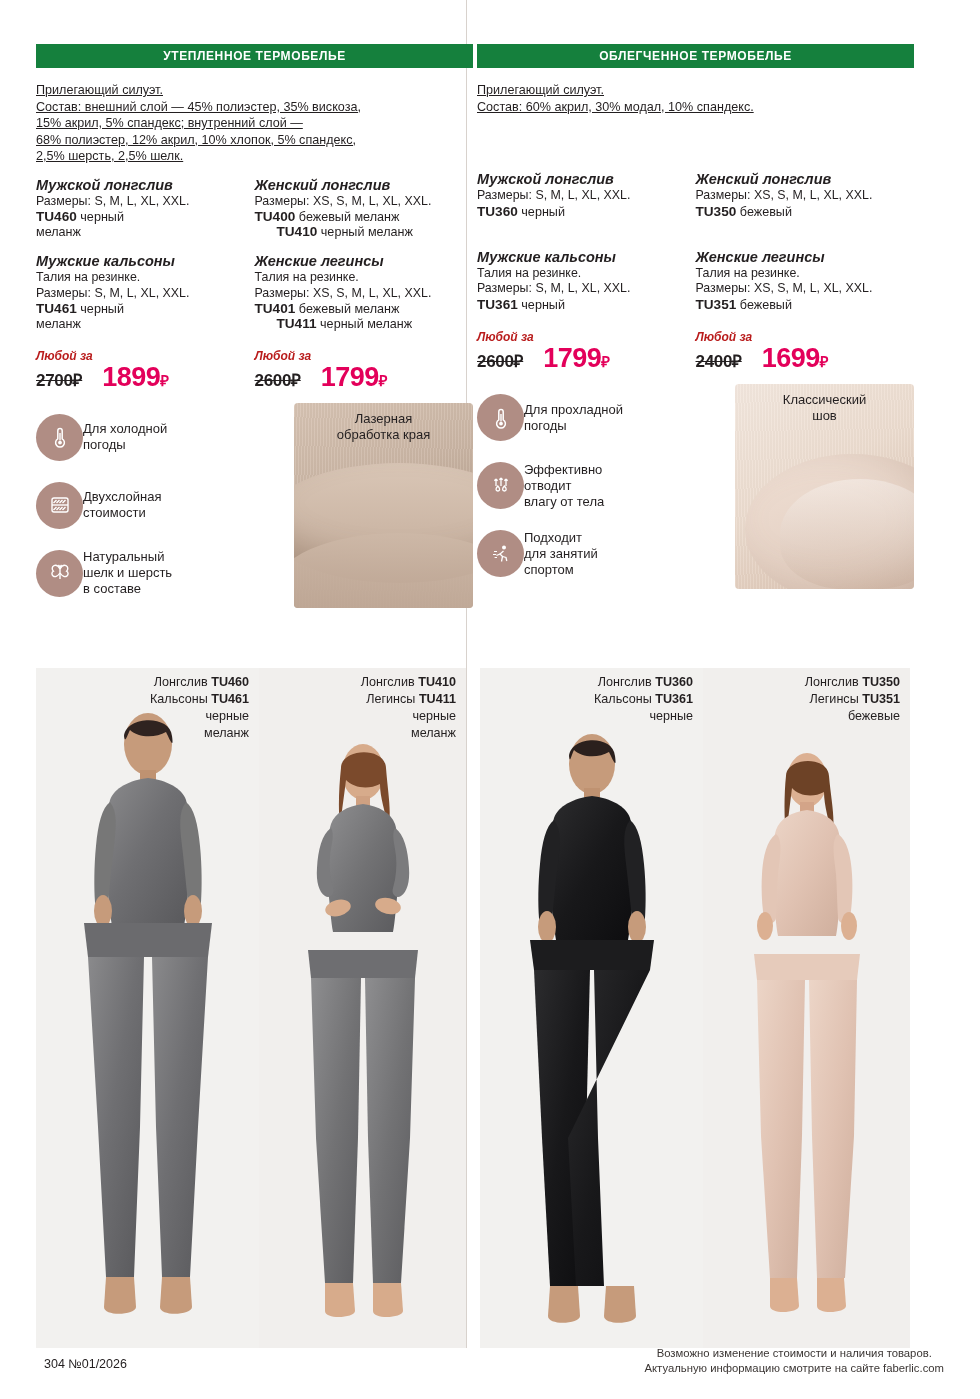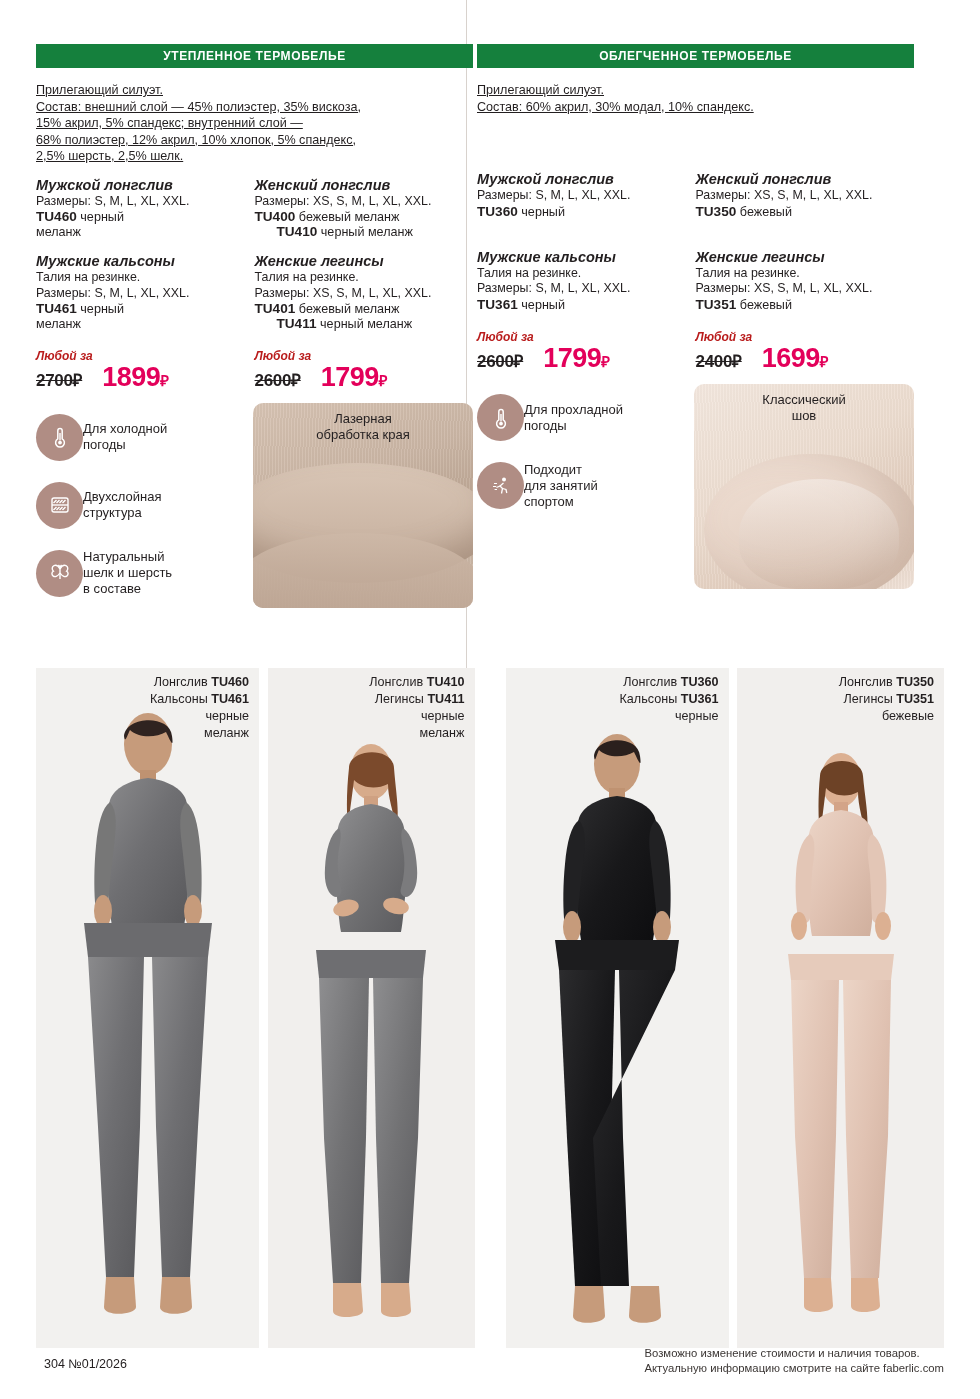--- a/index.html
+++ b/index.html
@@ -149,23 +149,23 @@
     font-size: 13px;
     line-height: 16px;
     color: #231f20;
     white-space: pre-line;
   }
 
   .feature-photo {
     position: absolute;
     right: 0;
     top: 0;
-    width: 220px;
+    width: 179px;
     height: 205px;
-    border-radius: 10px;
+    border-radius: 4px;
     overflow: hidden;
   }
   .fp-caption {
     position: absolute;
     top: 8px;
     left: 0;
     width: 100%;
     text-align: center;
     font-size: 13px;
     line-height: 16px;
@@ -208,21 +208,20 @@
 
   
   .models {
     position: absolute;
     top: 668px;
     left: 36px;
     width: 908px;
     height: 680px;
     display: flex;
     gap: 0;
-    justify-content: space-between;
   }
   .model-cell {
     width: 207px;
     height: 680px;
     position: relative;
     overflow: hidden;
   }
   .cell-mid-gap { width: 14px; }
   .model-caption {
     position: absolute;
@@ -253,21 +252,21 @@
     position: absolute;
     left: 44px;
     bottom: 10px;
     font-size: 12.5px;
     color: #231f20;
   }
   .disclaimer {
     position: absolute;
     right: 36px;
     bottom: 6px;
-    text-align: left;
+    text-align: center;
     font-size: 11.3px;
     line-height: 14.5px;
     color: #3b3634;
     white-space: pre-line;
   }
 </style>
 </head>
 <body>
 
 <div class="page">
@@ -358,21 +357,21 @@
         <div class="feature">
           <div class="f-icon">
             <svg width="26" height="26" viewBox="0 0 26 26" fill="none" stroke="#fff" stroke-width="1.4">
               <rect x="5" y="6" width="16" height="14" rx="2"></rect>
               <path d="M5 13h16"></path>
               <path d="M6.5 11l3-3M9.5 11l3-3M12.5 11l3-3M15.5 11l3-3"></path>
               <path d="M6.5 18l3-3M9.5 18l3-3M12.5 18l3-3M15.5 18l3-3"></path>
             </svg>
           </div>
           <div class="f-text">Двухслойная
-структура</div>
+стоимости</div>
         </div>
 
         <div class="feature">
           <div class="f-icon">
             <svg width="28" height="26" viewBox="0 0 28 26" fill="none" stroke="#fff" stroke-width="1.4">
               <path d="M14 7v12"></path>
               <path d="M14 9c-1.6-3-4-4.2-6-3.4-2.2.9-2.3 4-.6 5.6-1.9.9-2 3.8-.2 4.9 2 1.2 5-.2 6.8-3.1"></path>
               <path d="M14 9c1.6-3 4-4.2 6-3.4 2.2.9 2.3 4 .6 5.6 1.9.9 2 3.8.2 4.9-2 1.2-5-.2-6.8-3.1"></path>
               <path d="M14 7l-1.6-2M14 7l1.6-2"></path>
             </svg>
@@ -462,20 +461,34 @@
             <svg width="26" height="26" viewBox="0 0 26 26" fill="none" stroke="#fff" stroke-width="1.5">
               <path d="M13 4.5a2.2 2.2 0 0 1 2.2 2.2v8.1a4.4 4.4 0 1 1-4.4 0V6.7A2.2 2.2 0 0 1 13 4.5z"></path>
               <circle cx="13" cy="18.6" r="1.9" fill="#fff" stroke="none"></circle>
               <path d="M13 9v7.5" stroke-width="1.4"></path>
             </svg>
           </div>
           <div class="f-text">Для прохладной
 погоды</div>
         </div>
 
+        <div class="feature">
+          <div class="f-icon">
+            <svg width="28" height="26" viewBox="0 0 28 26" fill="none" stroke="#fff" stroke-width="1.3">
+              <path d="M9 13V6M9 6l-1.6 1.8M9 6l1.6 1.8"></path>
+              <path d="M14 13V5M14 5l-1.6 1.8M14 5l1.6 1.8"></path>
+              <path d="M19 13V6M19 6l-1.6 1.8M19 6l1.6 1.8"></path>
+              <path d="M9 16.2c0-1.4 1.8-3.2 1.8-3.2S12.6 14.8 12.6 16.2a1.8 1.8 0 1 1-3.6 0z"></path>
+              <path d="M15.6 16.2c0-1.4 1.8-3.2 1.8-3.2s1.8 1.8 1.8 3.2a1.8 1.8 0 1 1-3.6 0z"></path>
+            </svg>
+          </div>
+          <div class="f-text">Эффективно
+отводит
+влагу от тела</div>
+        </div>
 
         <div class="feature">
           <div class="f-icon">
             <svg width="26" height="26" viewBox="0 0 26 26" fill="#fff" stroke="#fff" stroke-width="1.3">
               <circle cx="16" cy="6.5" r="2" stroke="none"></circle>
               <path d="M15.5 10l-3.5 3 2.5 2.5-1 5" fill="none"></path>
               <path d="M12 13l-3.5 1.5" fill="none"></path>
               <path d="M14.5 15.5l3.5 1 .8 3.5" fill="none"></path>
               <path d="M6 10.5h3M5 13.5h3.2M6.6 16.5H9" fill="none" stroke-width="1.2"></path>
             </svg>

